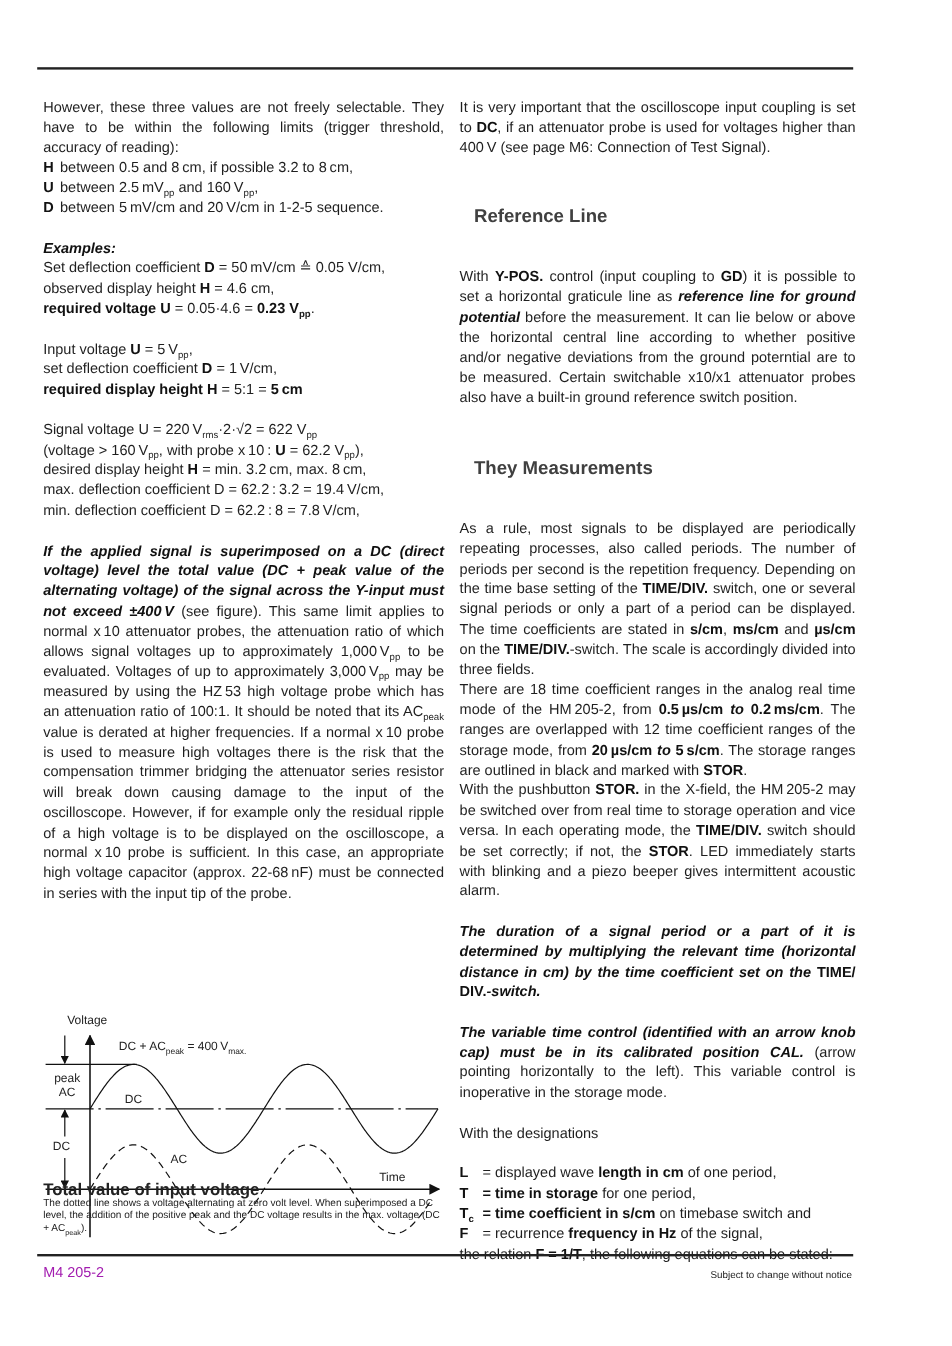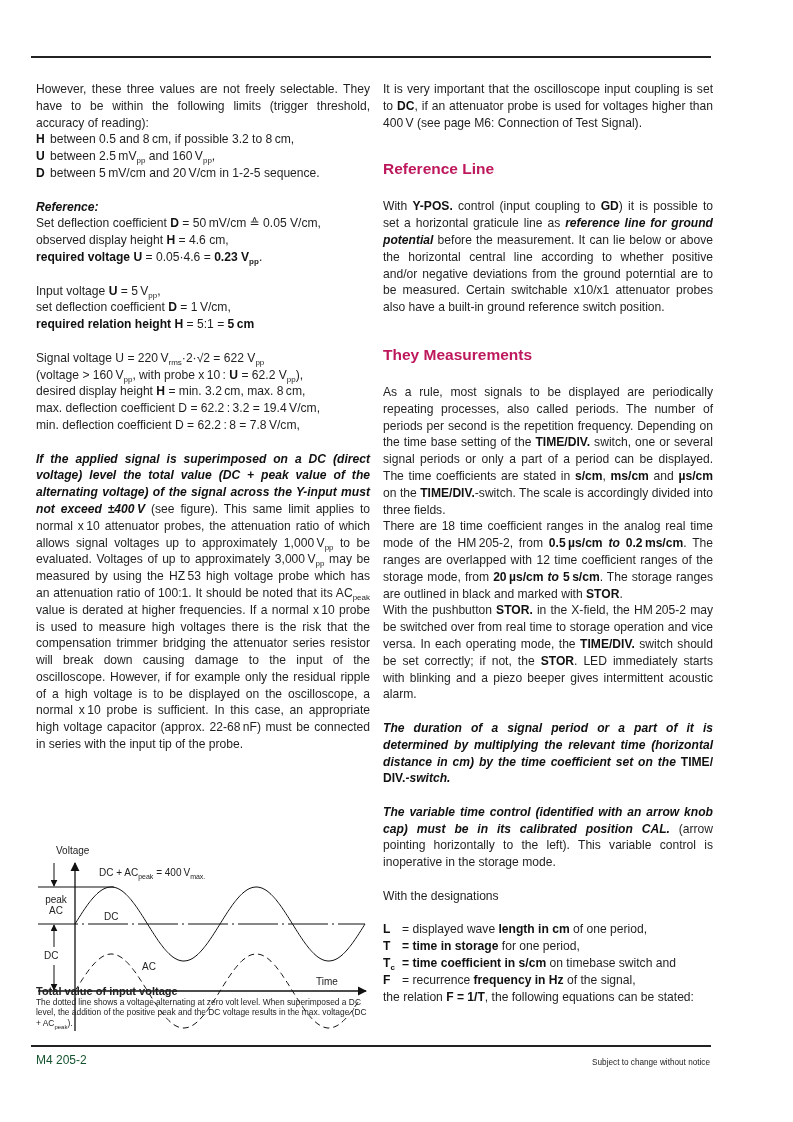--- a/index.html
+++ b/index.html
@@ -10,54 +10,54 @@
   .rule.bottom { top: 1045px; }
   .col { position: absolute; font-size: 12.1px; line-height: 16.8px; }
   .col.left { left: 36px; top: 81px; width: 334px; }
   .col.right { left: 383px; top: 81px; width: 330px; }
   .p { margin: 0; }
   .j { text-align: justify; }
   .gap { height: 16.8px; }
   b { font-weight: bold; color: #111; }
   .bi { font-weight: bold; font-style: italic; color: #111; }
   sub { font-size: 8px; vertical-align: -3px; line-height: 0; }
-  .h2 { font-size: 15.5px; font-weight: bold; color: #be185d; margin: 0; line-height: 20px; }
+  .h2 { font-size: 15.5px; font-weight: bold; color: #404040; margin: 12px; line-height: 20px; }
   .lim { display: inline-block; width: 14px; font-weight: bold; color: #111; }
   .des { display: inline-block; width: 19px; font-weight: bold; color: #111; }
   .figure { position: absolute; left: 34px; top: 843px; width: 345px; height: 190px; }
   .figure svg { position: absolute; left: 0; top: 0; }
   .fl { position: absolute; font-size: 10px; color: #222; white-space: nowrap; line-height: 11px; }
   .caption { position: absolute; left: 36px; top: 986px; width: 336px; font-size: 8.4px; line-height: 10.6px; color: #222; }
-  .caption .t { font-weight: bold; font-size: 11px; }
-  .footer-left { position: absolute; left: 36px; top: 1053px; font-size: 12px; color: #14532d; }
+  .caption .t { font-weight: bold; font-size: 14px; }
+  .footer-left { position: absolute; left: 36px; top: 1053px; font-size: 12px; color: #a21caf; }
   .footer-right { position: absolute; right: 83px; top: 1058px; font-size: 8.2px; color: #222; text-align: center; }
 </style>
 </head>
 <body>
 
 <div class="rule top"></div>
 
 <div class="col left">
   <p class="p j">However, these three values are not freely selectable. They have to be within the following limits (trigger threshold, accuracy of reading):</p>
   <div><span class="lim">H</span><span>between 0.5 and 8 cm, if possible 3.2 to 8 cm,</span></div>
   <div><span class="lim">U</span><span>between 2.5 mV</span><sub>pp</sub><span> and 160 V</span><sub>pp</sub><span>,</span></div>
   <div><span class="lim">D</span><span>between 5 mV/cm and 20 V/cm in 1-2-5 sequence.</span></div>
   <div class="gap"></div>
 
-  <div class="bi">Reference:</div>
+  <div class="bi">Examples:</div>
   <div>
     <div><span>Set deflection coefficient </span><b>D</b><span> = 50 mV/cm ≙ 0.05 V/cm,</span></div>
     <div><span>observed display height </span><b>H</b><span> = 4.6 cm,</span></div>
     <div><b>required voltage U</b><span> = 0.05·4.6 = </span><b>0.23 V</b><sub style="font-weight:bold">pp</sub><span>.</span></div>
   </div>
   <div class="gap"></div>
   <div>
     <div><span>Input voltage </span><b>U</b><span> = 5 V</span><sub>pp</sub><span>,</span></div>
     <div><span>set deflection coefficient </span><b>D</b><span> = 1 V/cm,</span></div>
-    <div><b>required relation height H</b><span> = 5:1 = </span><b>5 cm</b></div>
+    <div><b>required display height H</b><span> = 5:1 = </span><b>5 cm</b></div>
   </div>
   <div class="gap"></div>
   <div>
     <div><span>Signal voltage U = 220 V</span><sub>rms</sub><span>·2·√2 = 622 V</span><sub>pp</sub></div>
     <div><span>(voltage &gt; 160 V</span><sub>pp</sub><span>, with probe x 10 : </span><b>U</b><span> = 62.2 V</span><sub>pp</sub><span>),</span></div>
     <div><span>desired display height </span><b>H</b><span> = min. 3.2 cm, max. 8 cm,</span></div>
     <div>max. deflection coefficient D = 62.2 : 3.2 = 19.4 V/cm,</div>
     <div>min. deflection coefficient D = 62.2 : 8 = 7.8 V/cm,</div>
   </div>
   <div class="gap"></div>

